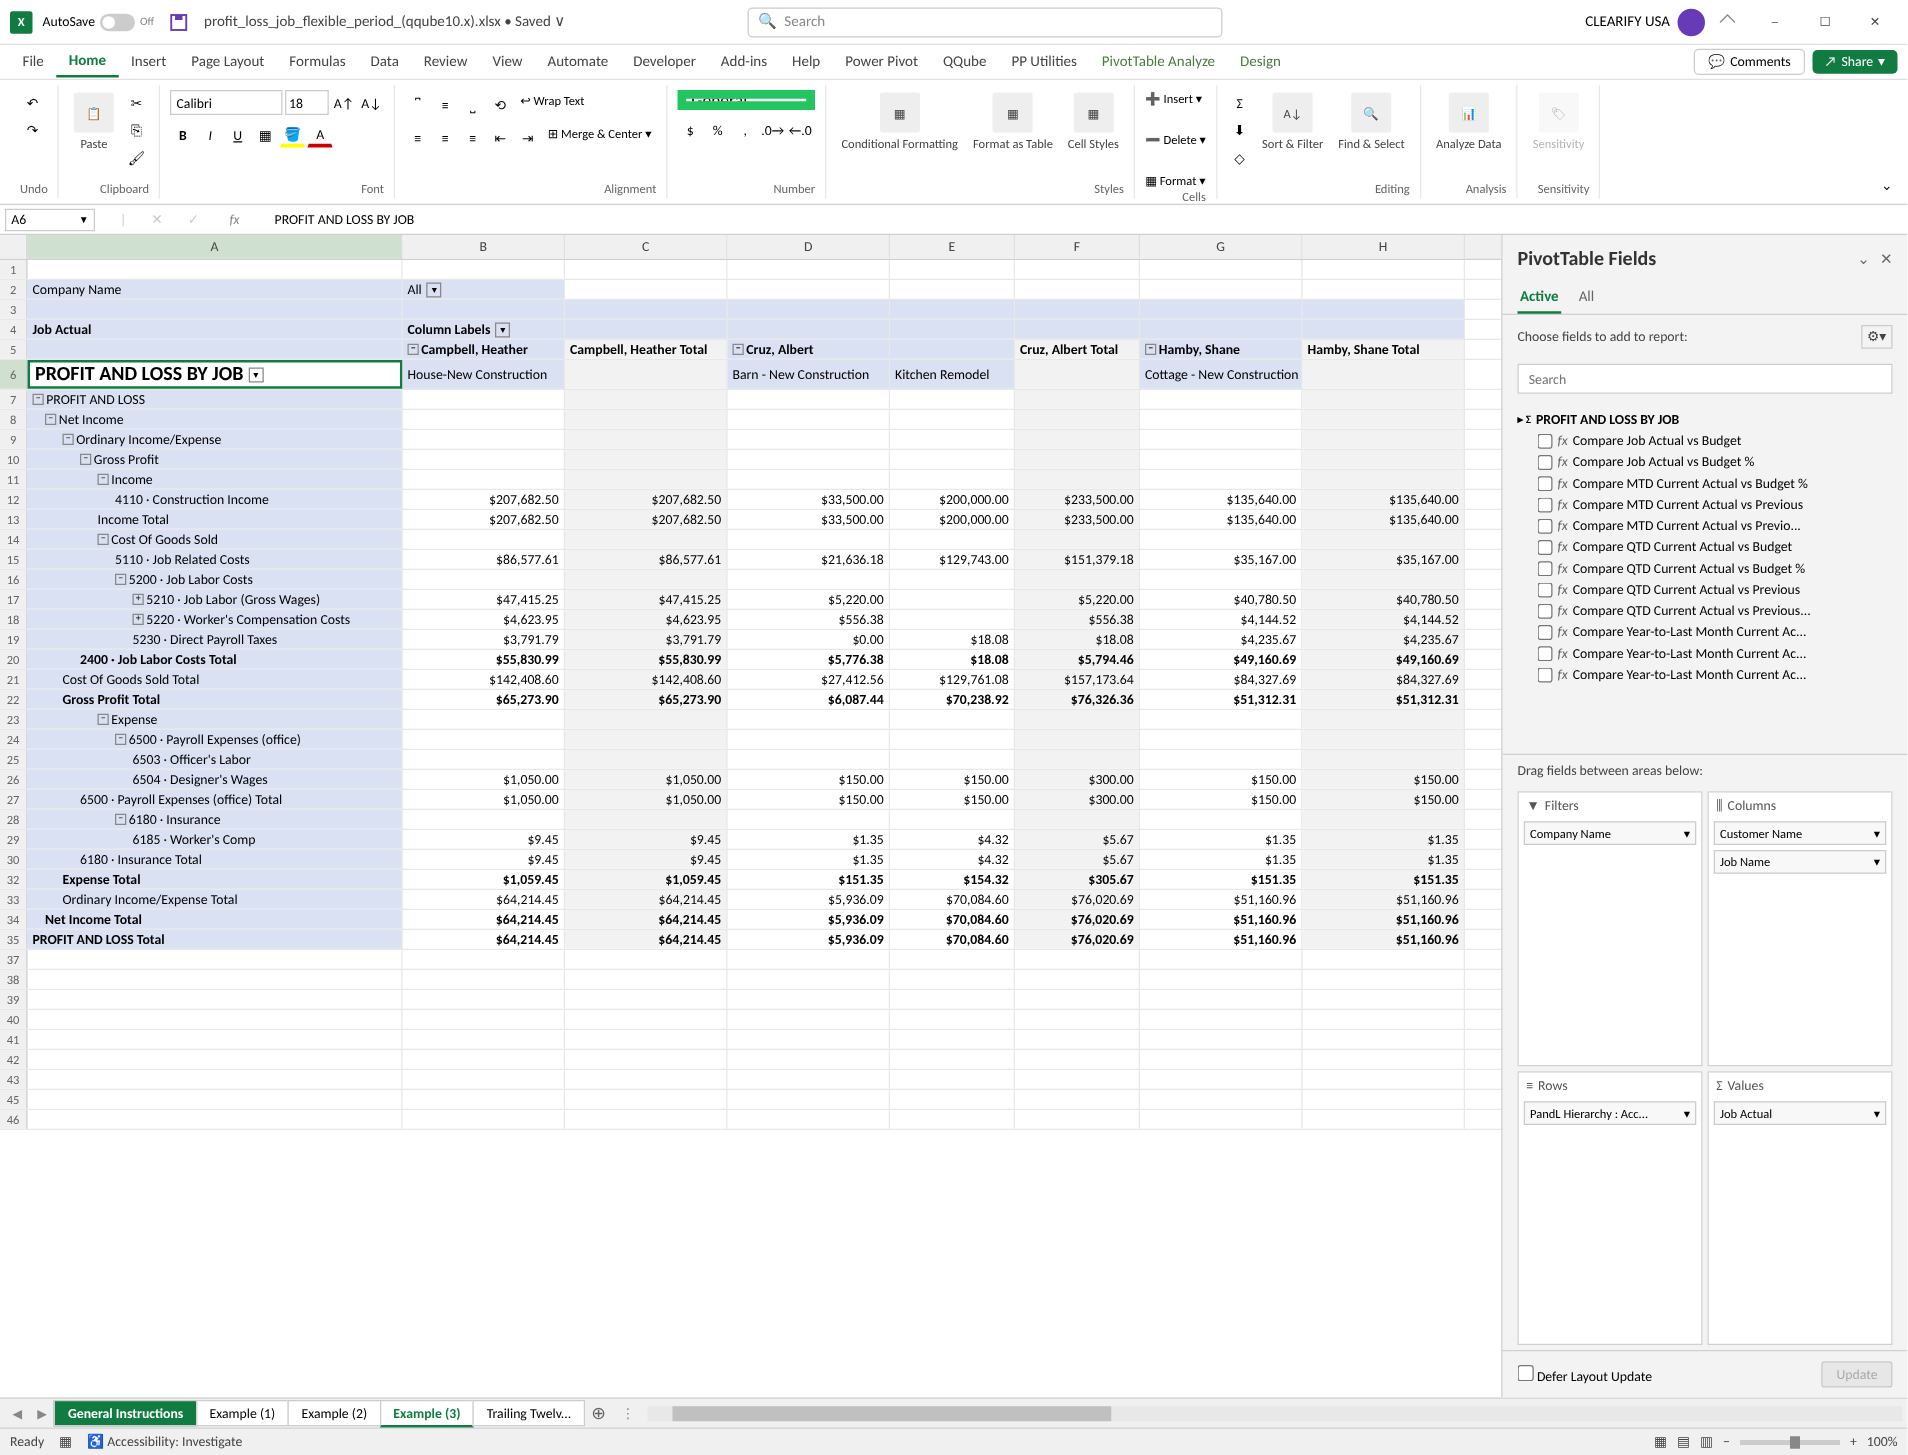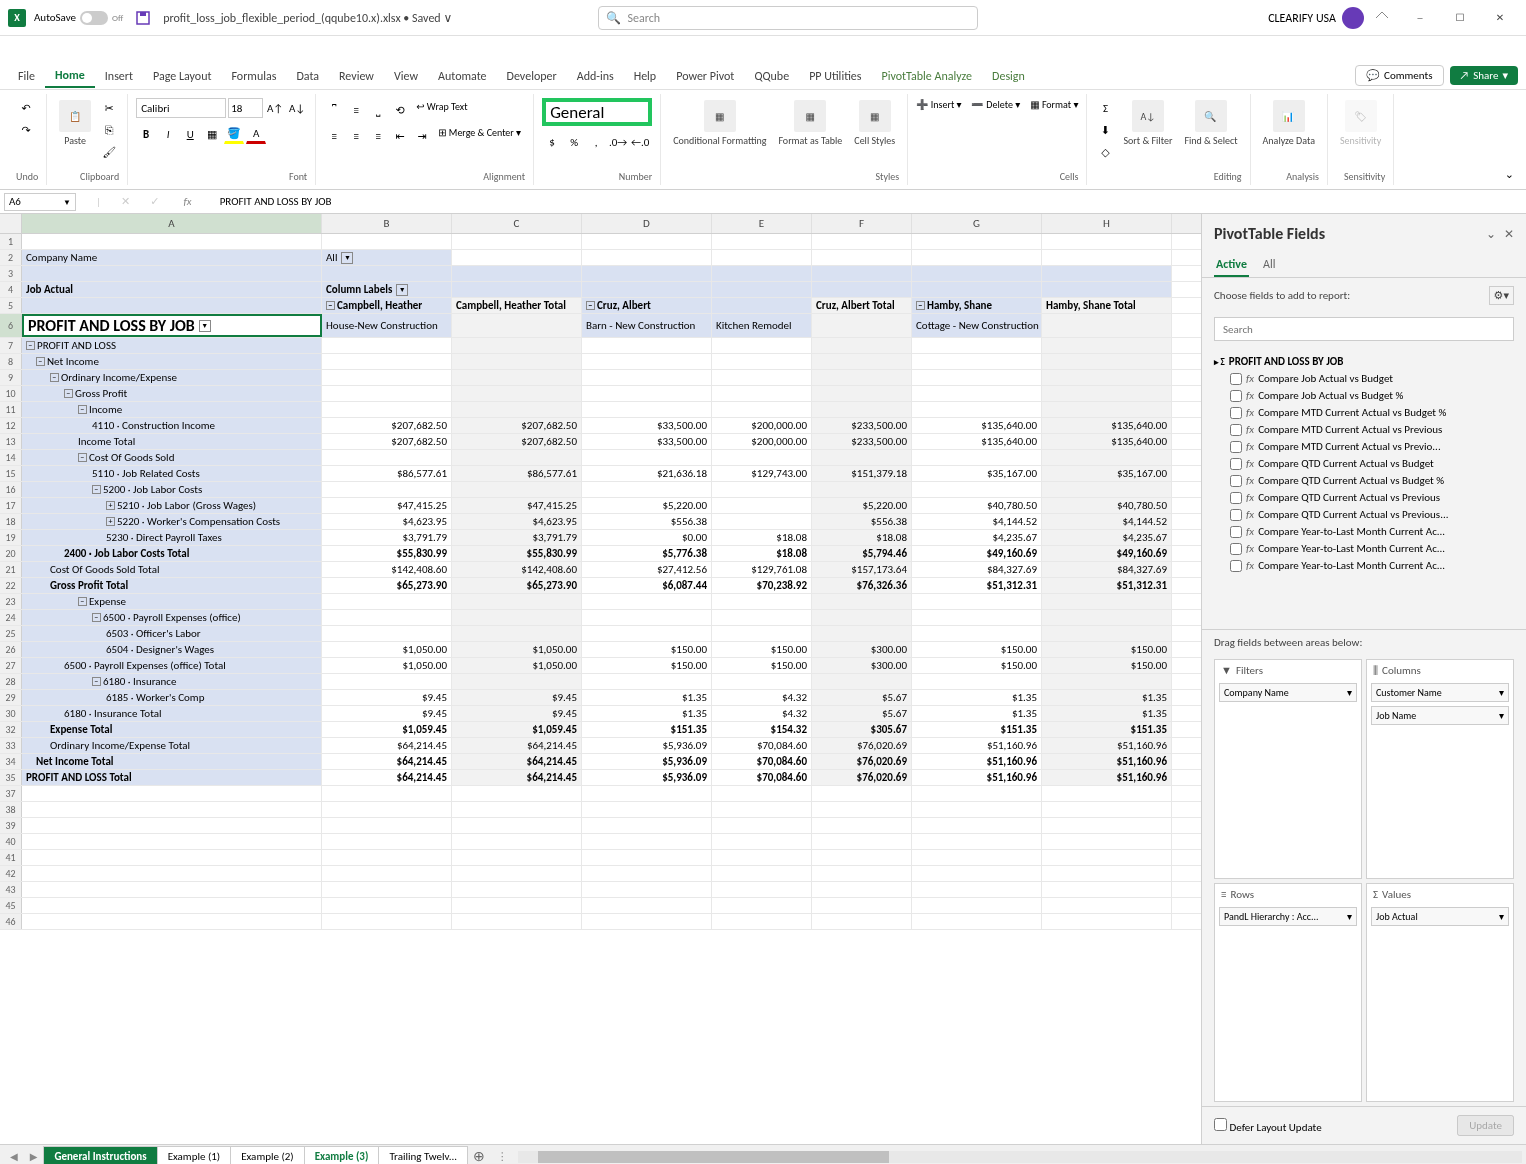--- a/index.html
+++ b/index.html
@@ -14,41 +14,41 @@
 .titlebar .save-icon { width: 16px; height: 16px; margin-right: 12px; }
 .titlebar .filename { font-size: 12px; color: #444; }
 .titlebar .search-box { margin: 0 auto; width: 380px; height: 24px; border: 1px solid #ccc; border-radius: 4px; display: flex; align-items: center; padding: 0 8px; color: #888; font-size: 12px; }
 .titlebar .search-box .mag { margin-right: 6px; }
 .titlebar .user { display: flex; align-items: center; gap: 6px; margin-left: auto; font-size: 12px; }
 .titlebar .user-avatar { width: 22px; height: 22px; background: #673ab7; border-radius: 50%; }
 .titlebar .win-controls { display: flex; gap: 4px; margin-left: 12px; }
 .titlebar .win-btn { width: 36px; height: 28px; display: flex; align-items: center; justify-content: center; font-size: 10px; color: #444; }
 
 
-.ribbon-tabs { height: 28px; background: #fff; display: flex; align-items: center; padding: 0 8px; border-bottom: 1px solid #e0e0e0; position: relative; margin-top: 26px; }
+.ribbon-tabs { height: 28px; background: #fff; display: flex; align-items: center; padding: 0 8px; border-bottom: 1px solid #e0e0e0; position: relative; }
 .ribbon-tabs .tab { padding: 4px 10px; font-size: 12px; color: #444; cursor: pointer; }
 .ribbon-tabs .tab.active { border-bottom: 2px solid #107c41; color: #107c41; font-weight: 600; }
 .ribbon-tabs .tab.contextual { color: #4a7d3e; }
 .ribbon-tabs .right-actions { margin-left: auto; display: flex; gap: 6px; align-items: center; }
 .ribbon-tabs .comments-btn { border: 1px solid #ccc; padding: 3px 10px; border-radius: 4px; font-size: 11px; display: flex; align-items: center; gap: 4px; }
 .ribbon-tabs .share-btn { background: #107c41; color: #fff; padding: 3px 10px; border-radius: 4px; font-size: 11px; display: flex; align-items: center; gap: 4px; }
 
 
 .ribbon { height: 100px; background: #fff; border-bottom: 1px solid #d0d0d0; display: flex; padding: 4px 8px; }
 .ribbon-group { border-right: 1px solid #e8e8e8; padding: 0 8px; display: flex; flex-direction: column; justify-content: space-between; }
 .ribbon-group .group-label { text-align: right; font-size: 10px; color: #666; padding-bottom: 2px; }
 .ribbon-group .group-content { display: flex; align-items: flex-start; gap: 4px; flex: 1; padding-top: 4px; }
 .ribbon-btn { display: flex; flex-direction: column; align-items: center; gap: 2px; padding: 2px 4px; font-size: 10px; color: #444; cursor: pointer; }
 .ribbon-btn .icn { width: 20px; height: 20px; background: #eee; border-radius: 2px; display: flex; align-items: center; justify-content: center; }
 .ribbon-btn.large .icn { width: 32px; height: 32px; }
 .font-select { width: 90px; height: 20px; border: 1px solid #ccc; font-size: 11px; padding: 0 4px; }
 .size-select { width: 35px; height: 20px; border: 1px solid #ccc; font-size: 11px; padding: 0 2px; }
 .small-row { display: flex; gap: 2px; margin-top: 2px; }
 .small-btn { width: 20px; height: 20px; border: 1px solid transparent; display: flex; align-items: center; justify-content: center; font-size: 11px; }
-.format-select { width: 110px; height: 28px; border: 4px solid #22c55e; font-size: 17px; padding: 0 4px; }
+.format-select { width: 110px; height: 16px; border: 7px solid #22c55e; font-size: 14px; padding: 0 4px; }
 
 
 .formula-bar { height: 24px; background: #fff; border-bottom: 1px solid #d0d0d0; display: flex; align-items: center; padding: 0 4px; gap: 20px; }
 .name-box { width: 72px; height: 18px; border: 1px solid #ccc; font-size: 11px; padding: 0 4px; display: flex; align-items: center; }
 .fx-label { font-style: italic; color: #888; margin: 0 4px; }
 .formula-input { flex: 1; height: 18px; border: none; font-size: 11px; padding: 0 4px; }
 
 
 .main { display: flex; height: calc(100% - 36px - 28px - 100px - 24px - 24px - 22px); }
 .grid-area { flex: 1; position: relative; overflow: hidden; }
@@ -277,21 +277,21 @@
           <span>Format as Table</span>
         </div>
       <div class="ribbon-btn large">
           <div class="icn">▦</div>
           <span>Cell Styles</span>
         </div>
     </div>
     <div class="group-label">Styles</div>
   </div>
   <div class="ribbon-group">
-    <div class="group-content" style="flex-direction:row;gap:10px">
+    <div class="group-content" style="flex-direction:column;gap:20px">
       <div style="font-size:10px">➕ <span>Insert</span> ▾</div>
       <div style="font-size:10px">➖ <span>Delete</span> ▾</div>
       <div style="font-size:10px">▦ <span>Format</span> ▾</div>
     </div>
     <div class="group-label">Cells</div>
   </div>
   <div class="ribbon-group">
     <div class="group-content">
       <div style="display:flex;flex-direction:column;gap:2px">
         <div class="small-btn">Σ</div>

